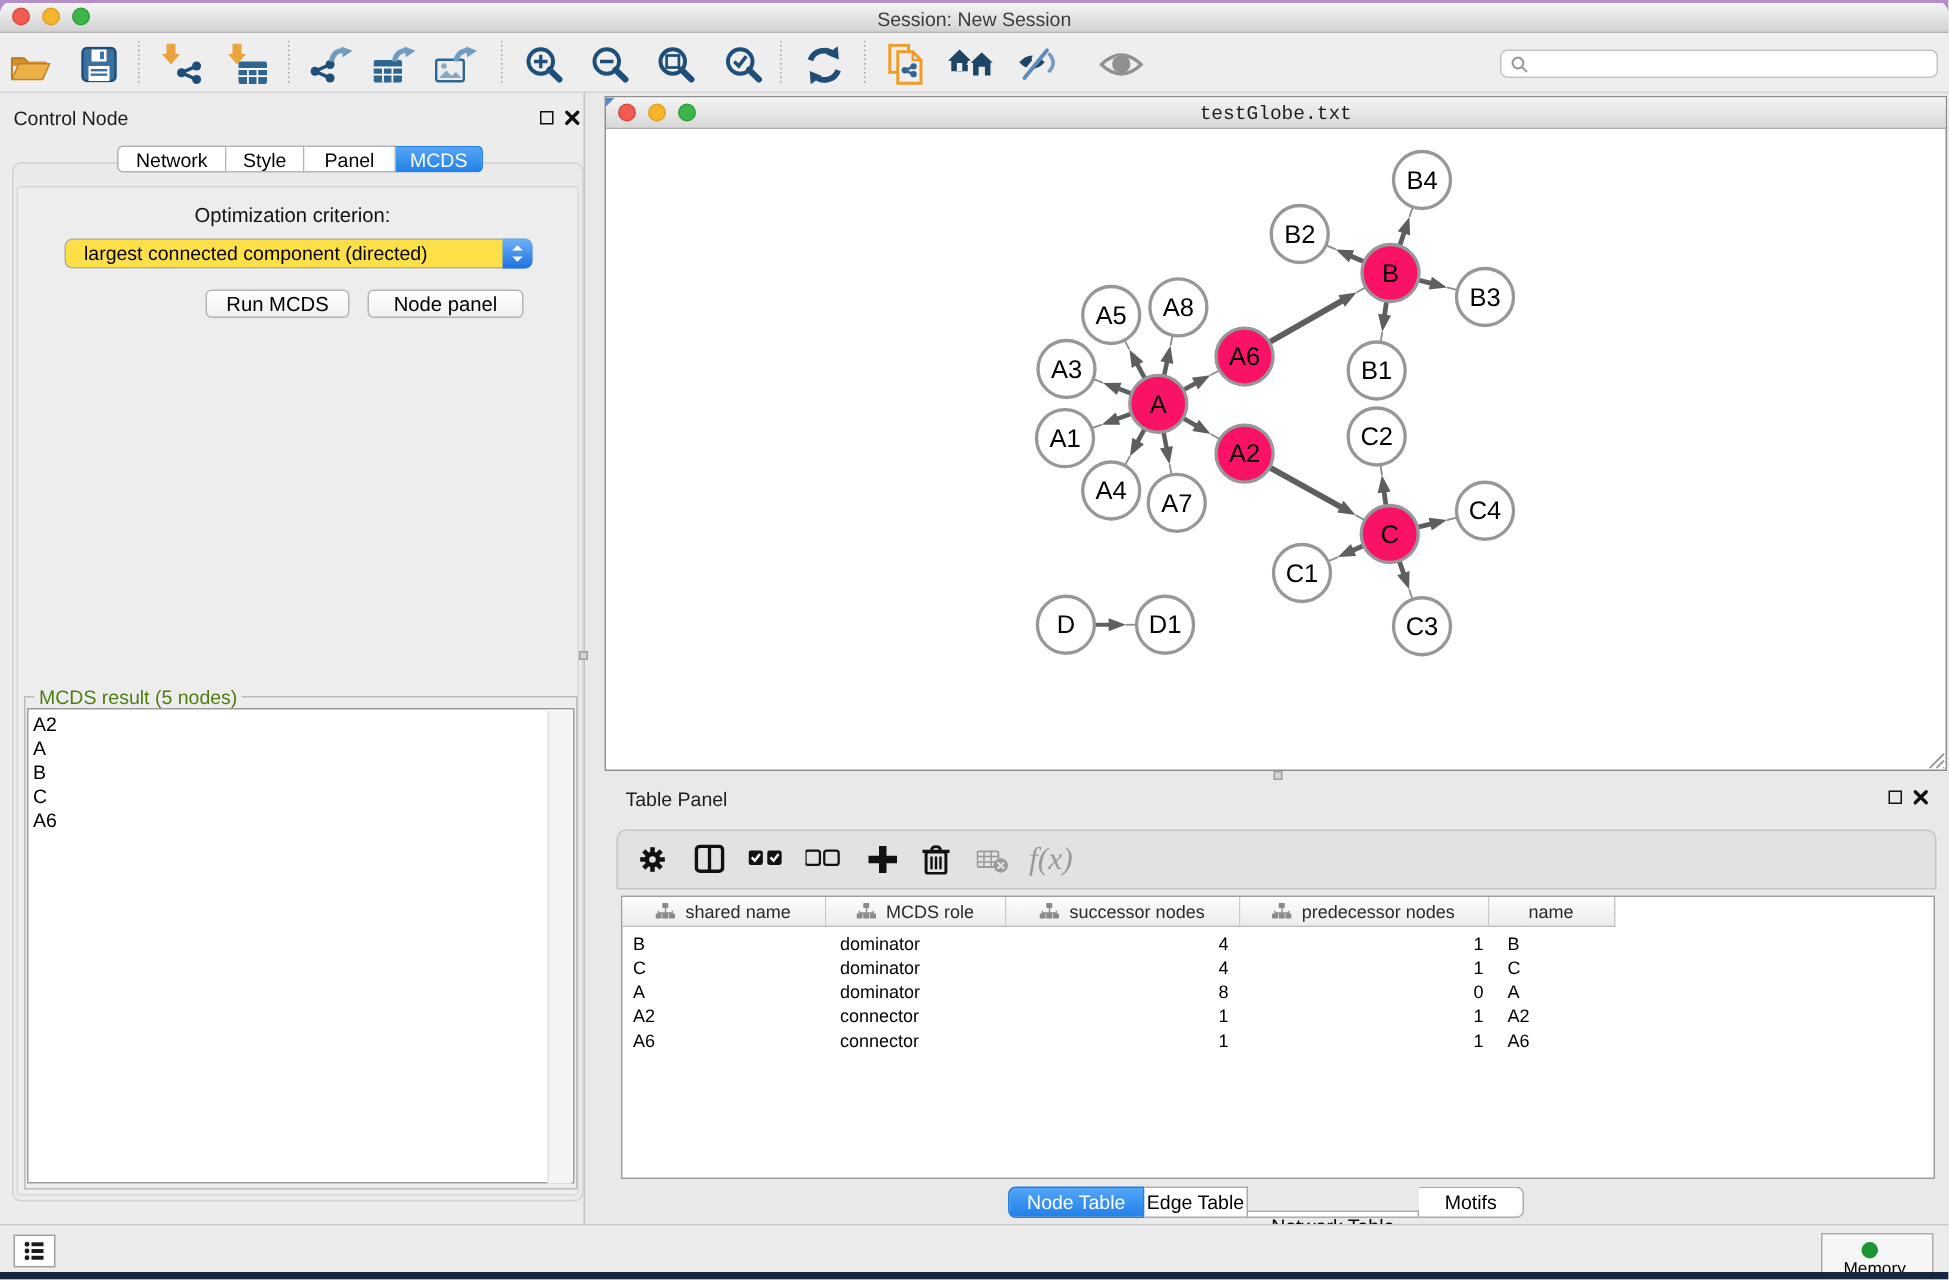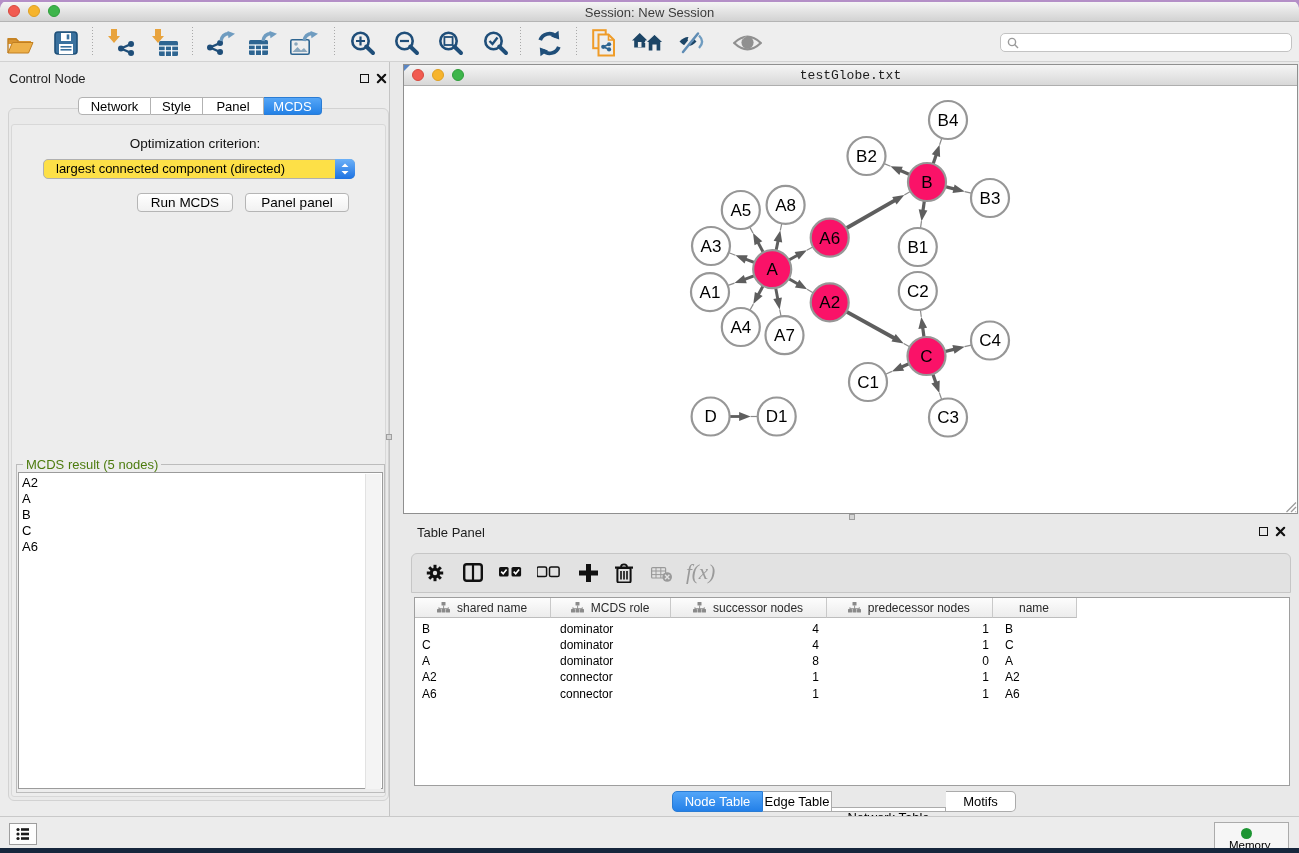--- a/index.html
+++ b/index.html
@@ -225,21 +225,21 @@
   <div class="tab" style="width:61px;">Panel</div>
   <div class="tab sel last" style="width:58px;">MCDS</div>
 </div>
 <div class="abs" id="optlabel">Optimization criterion:</div>
 <div class="abs" id="dropdown">largest connected component (directed)
   <div id="dropbtn"><svg width="20" height="20" viewBox="0 0 20 20">
         <path d="M6.5 8 L10 4.5 L13.5 8 Z M6.5 12 L10 15.5 L13.5 12 Z" fill="#fff"></path>
       </svg></div>
 </div>
 <div class="abs btn" style="left:93px; top:193px; width:96px;">Run MCDS</div>
-<div class="abs btn" style="left:201px; top:193px; width:104px;">Panel panel</div>
+<div class="abs btn" style="left:201px; top:193px; width:104px;">Node panel</div>
 <div class="abs" id="groupbox"></div>
 <div class="abs" id="grouplabel">MCDS result (5 nodes)</div>
 <div class="abs" id="mcdslist">
   <div class="li" style="margin-top:2px;">A2</div>
     <div class="li">A</div>
     <div class="li">B</div>
     <div class="li">C</div>
     <div class="li">A6</div>
   <div id="listsb"></div>
 </div>

